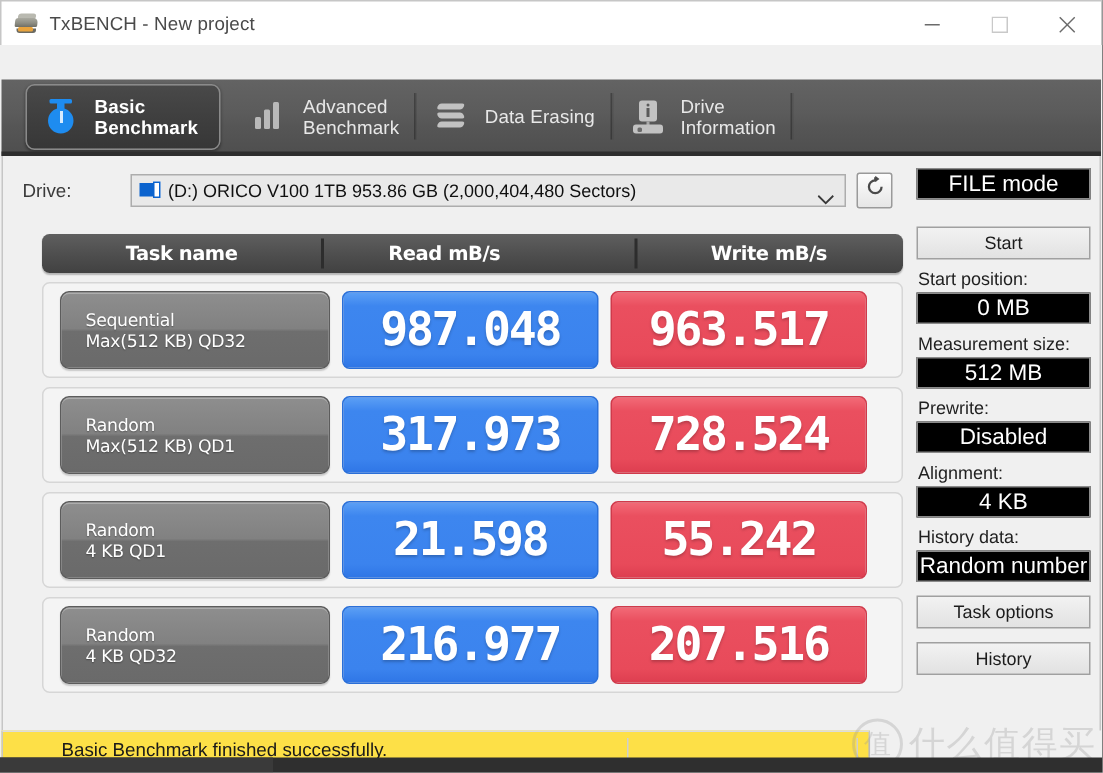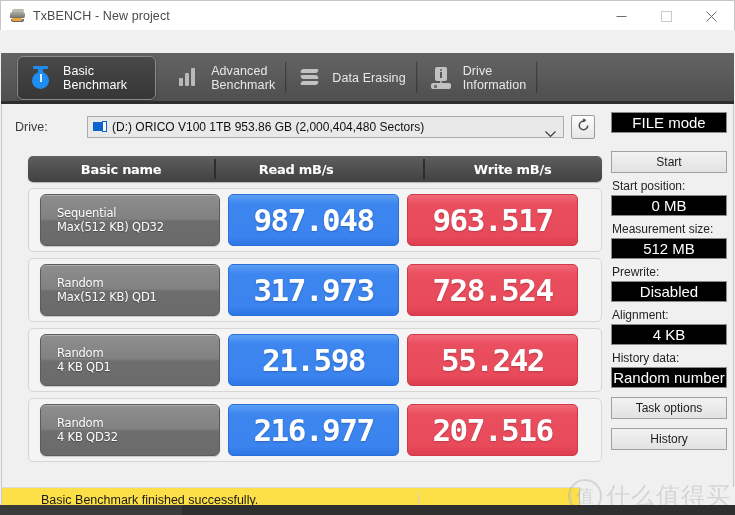--- a/index.html
+++ b/index.html
@@ -131,21 +131,22 @@
     width: 1px; height: 31px;
     background: rgba(0,0,0,0.30);
     border-right: 1px solid rgba(255,255,255,0.10);
   }
   .tab.active {
     background: linear-gradient(180deg,#494949 0%, #3f3f3f 50%, #373737 100%);
     border: 1px solid #8a8a8a;
     border-radius: 6px;
     margin-left: 16px;
     box-shadow: 0 1px 2px rgba(0,0,0,0.35);
-    padding: 0 28px 0 10px;
+    padding: 0 14px 0 10px;
+    font-weight: bold;
   }
   .tab-ico {
     width: 26px; height: 28px;
     margin-right: 9px;
     position: relative;
     flex: none;
   }
   .tab-label {
     font-size: 12.5px;
     line-height: 14px;
@@ -599,21 +600,21 @@
             <path d="M12.5 8 A4.5 4.5 0 1 1 8 3.5 L8 1.2" fill="none" stroke="#4a4a4a" stroke-width="1.6"></path>
             <polygon points="8,0.2 8,4.6 11,2.4" fill="#4a4a4a"></polygon>
           </svg>
         </span>
       </div>
     </div>
 
     <div class="results">
 
       <div class="res-header">
-        <div class="hcell hc-task">Basic name</div>
+        <div class="hcell hc-task">Task name</div>
         <div class="hcell hc-read">Read mB/s</div>
         <div class="hcell hc-write">Write mB/s</div>
       </div>
 
       <div class="res-row">
         <div class="task-btn">
           <div class="task-l1">Sequential</div>
           <div class="task-l2">Max(512 KB) QD32</div>
         </div>
         <div class="val-box val-read">

